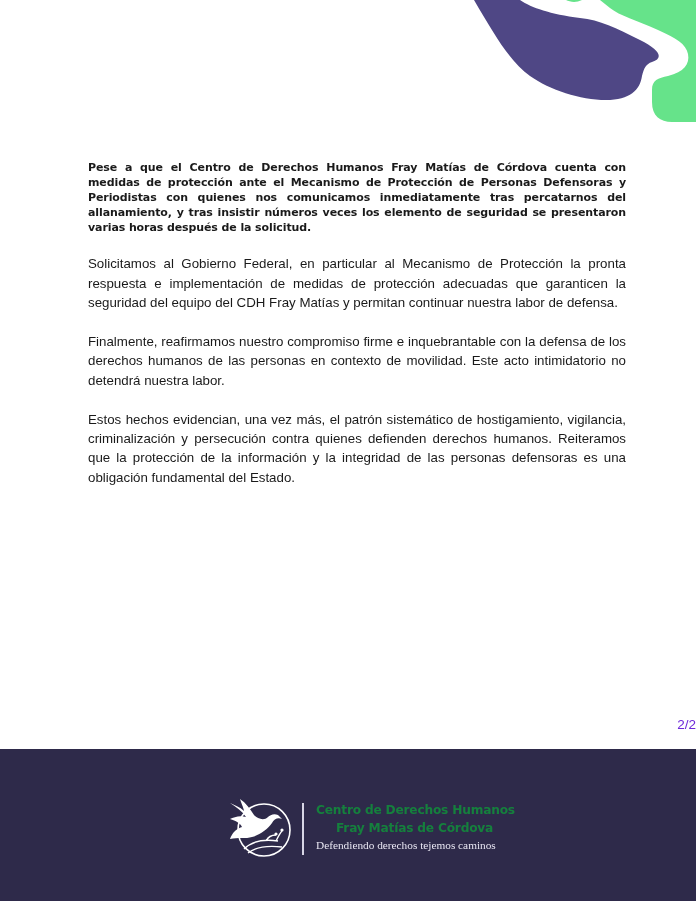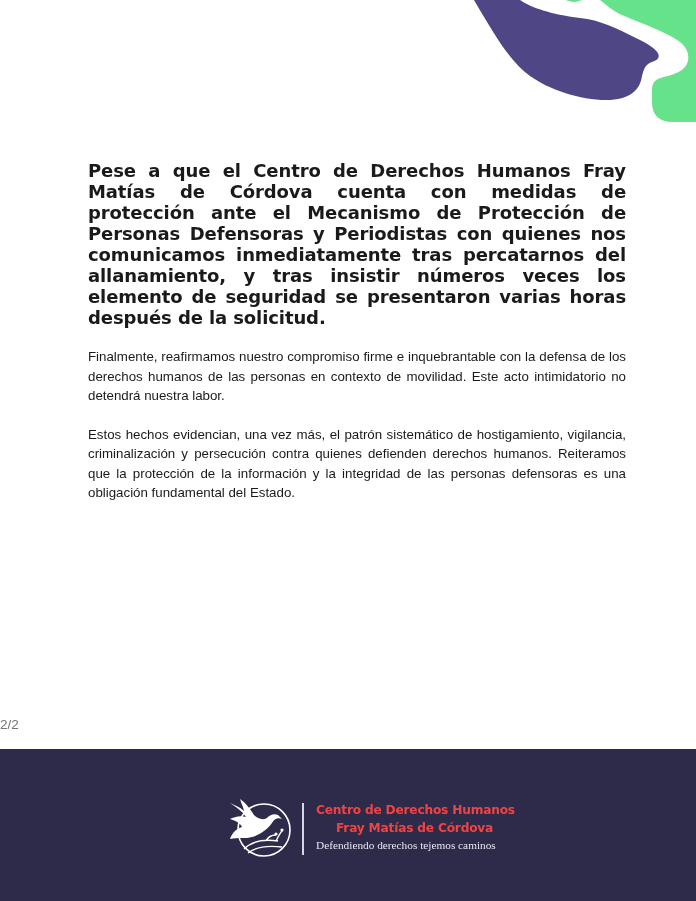--- a/index.html
+++ b/index.html
@@ -9,52 +9,53 @@
     font-family: "DejaVu Sans", "Liberation Sans", sans-serif;
     color: #1a1a1a;
   }
   .deco { position: absolute; top: 0; right: 0; width: 256px; height: 130px; }
   .content {
     position: absolute; left: 88px; top: 160px; width: 538px;
     font-size: 13.3px; line-height: 19.4px; text-align: justify;
     font-family: "Liberation Sans", sans-serif;
   }
   .content p { margin: 0 0 19.4px 0; }
-  .content p.bold { font-weight: bold; font-family: "DejaVu Sans", sans-serif; font-size: 18px; line-height: 21px; letter-spacing: -0.1px; }
+  .content p.bold { font-weight: bold; font-family: "DejaVu Sans", sans-serif; font-size: 11px; line-height: 15px; letter-spacing: -0.1px; }
   .page-num {
-    position: absolute; left: 0; width: 696px; top: 717px; text-align: left;
-    font-family: "Liberation Sans", sans-serif; font-size: 13.5px; color: #737373;
+    position: absolute; left: 0; width: 696px; top: 717px; text-align: right;
+    font-family: "Liberation Sans", sans-serif; font-size: 13.5px; color: #6d28d9;
   }
   .footer {
     position: absolute; left: 0; top: 749px; width: 696px; height: 152px;
     background: #2e2a4a;
   }
   .logo { position: absolute; left: 226px; top: 797px; width: 68px; height: 62px; }
   .divider { position: absolute; left: 302px; top: 803px; width: 1.5px; height: 52px; background: #d8d6e6; }
   .org-line1, .org-line2 {
-    position: absolute; left: 316px; color: #ef4444; font-weight: bold;
+    position: absolute; left: 316px; color: #15803d; font-weight: bold;
     font-family: "DejaVu Sans", sans-serif; font-size: 12.2px; letter-spacing: -0.2px;
   }
   .org-line1 { top: 803px; }
   .org-line2 { top: 821px; margin-left: 20px; }
   .tagline {
     position: absolute; left: 316px; top: 839px; color: #e8e6f2;
     font-family: "Liberation Serif", "DejaVu Serif", serif; font-size: 11.3px;
   }
 </style>
 </head>
 <body>
 
 <svg class="deco" viewBox="0 0 256 130" xmlns="http://www.w3.org/2000/svg">
   <path fill="#66e38a" d="M120 0 L256 0 L256 122 L232 122 C220 122 212 116 212 102 L212 90 C212 80 218 78 228 76 C244 72 250 64 248 54 C246 44 236 38 218 30 C196 20 180 16 170 8 L160 0 Z M126 0 C130 2 136 3 142 0 Z"></path>
   <path fill="#4f4785" d="M34 0 L80 0 C92 8 110 14 140 18 C160 20 176 28 200 40 C220 50 224 58 212 62 C206 64 204 68 202 76 C200 90 190 100 166 100 C140 100 110 90 90 76 C70 62 54 34 34 0 Z"></path>
 </svg>
 
 <div class="content">
   <p class="bold">Pese a que el Centro de Derechos Humanos Fray Matías de Córdova cuenta con medidas de protección ante el Mecanismo de Protección de Personas Defensoras y Periodistas con quienes nos comunicamos inmediatamente tras percatarnos del allanamiento, y tras insistir números veces los elemento de seguridad se presentaron varias horas después de la solicitud.</p>
+  <p>Solicitamos al Gobierno Federal, en particular al Mecanismo de Protección la pronta respuesta e implementación de medidas de protección adecuadas que garanticen la seguridad del equipo del CDH Fray Matías y permitan continuar nuestra labor de defensa.</p>
   <p>Finalmente, reafirmamos nuestro compromiso firme e inquebrantable con la defensa de los derechos humanos de las personas en contexto de movilidad. Este acto intimidatorio no detendrá nuestra labor.</p>
   <p>Estos hechos evidencian, una vez más, el patrón sistemático de hostigamiento, vigilancia, criminalización y persecución contra quienes defienden derechos humanos. Reiteramos que la protección de la información y la integridad de las personas defensoras es una obligación fundamental del Estado.</p>
 </div>
 
 <div class="page-num">2/2</div>
 
 <div class="footer"></div>
 
 <svg class="logo" viewBox="0 0 68 62" xmlns="http://www.w3.org/2000/svg">
   <circle cx="38" cy="33" r="26" fill="none" stroke="#ffffff" stroke-width="1.6"></circle>

